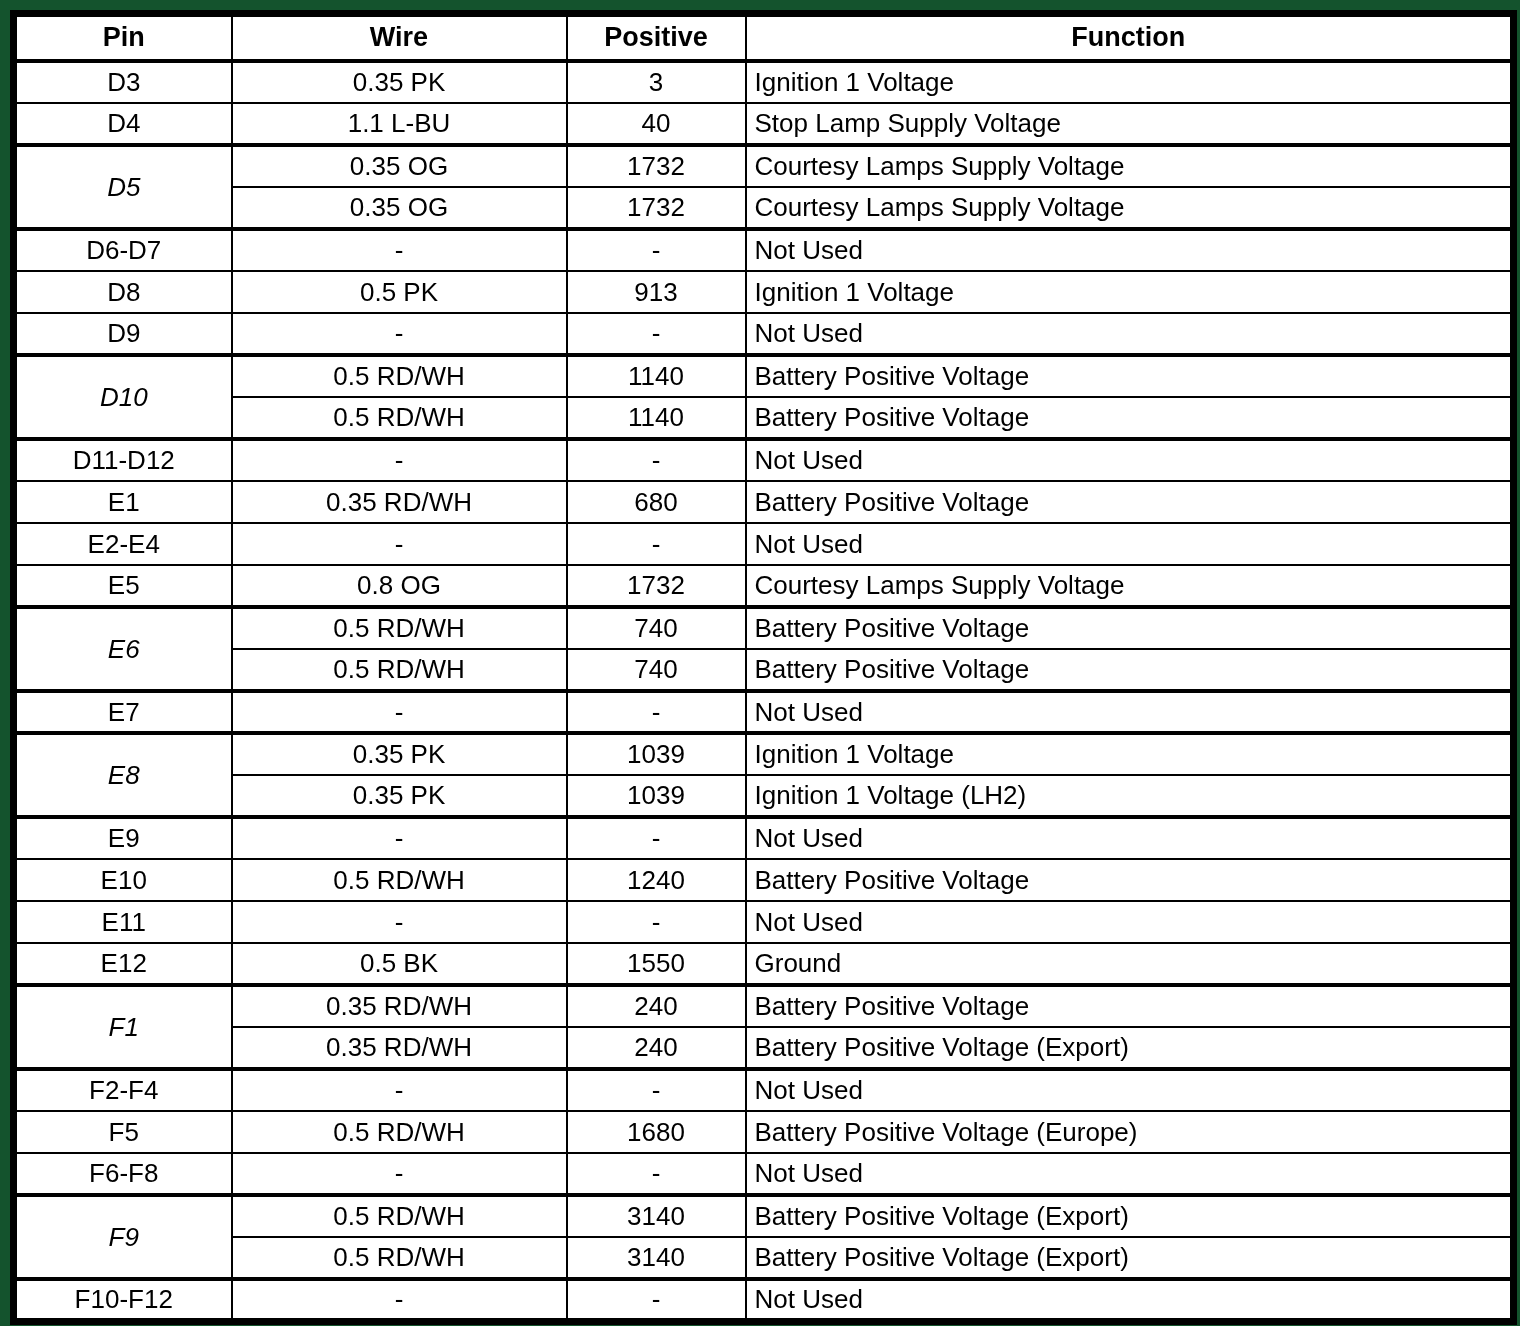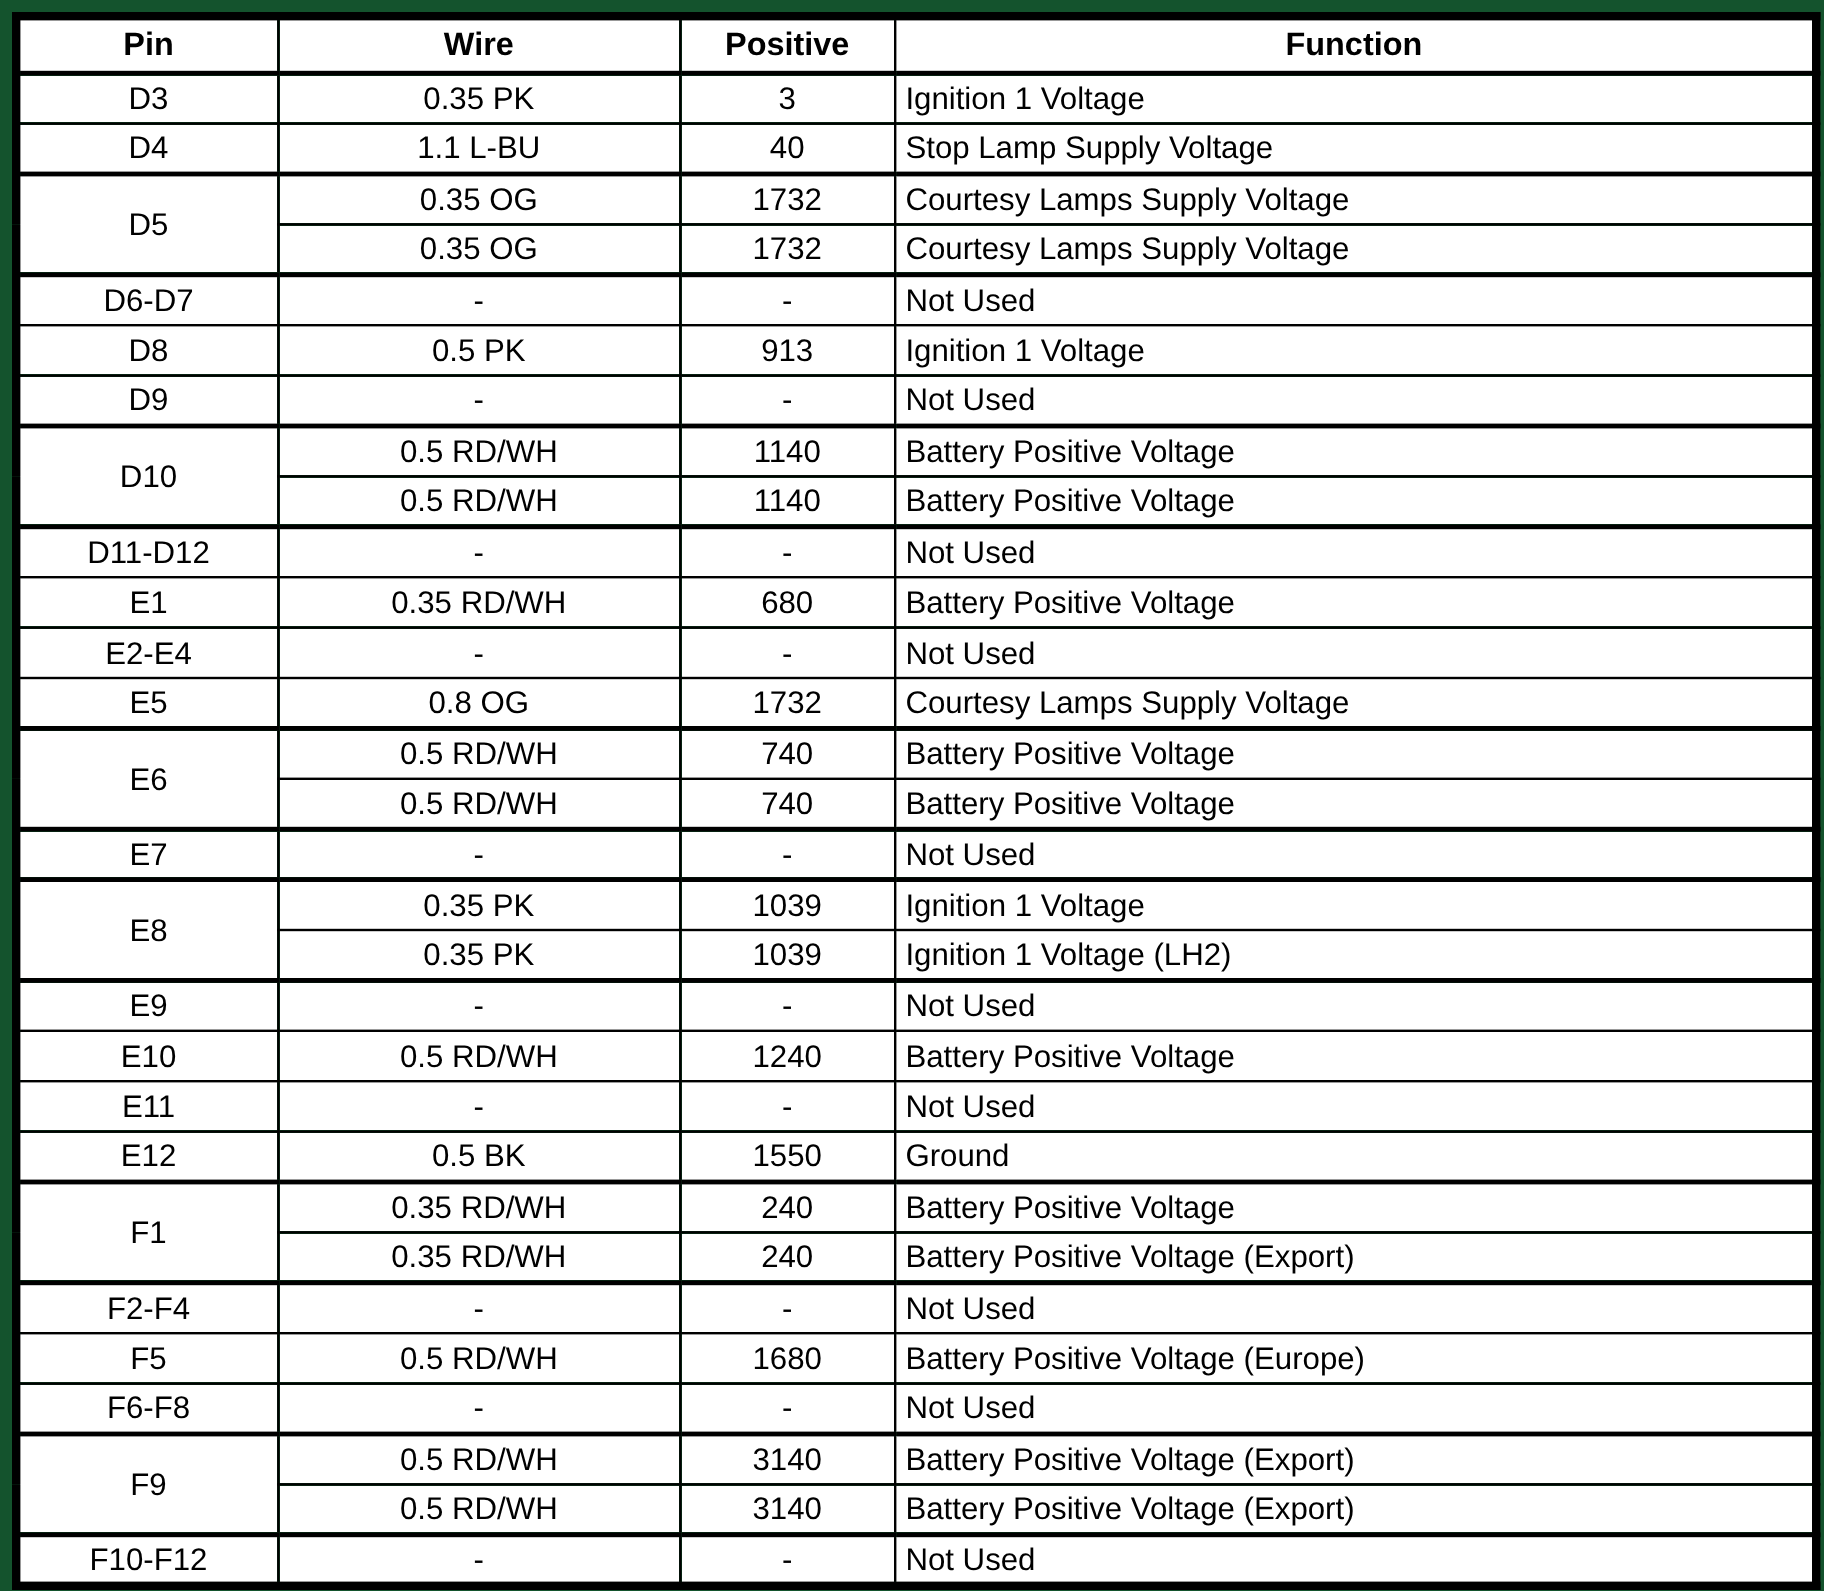--- a/index.html
+++ b/index.html
@@ -50,20 +50,21 @@
     padding-left: 8px;
   }
   table.pinout tr.multi-start > td {
     border-top-width: 4px;
   }
   table.pinout tr.multi-end > td {
     border-bottom-width: 4px;
   }
   table.pinout td.pin-span {
     border-bottom-width: 4px;
+    font-style: italic;
   }
 </style>
 </head>
 <body>
 
 <div class="page">
   <table class="pinout">
     <colgroup>
       <col style="width:218px">
       <col style="width:335px">

